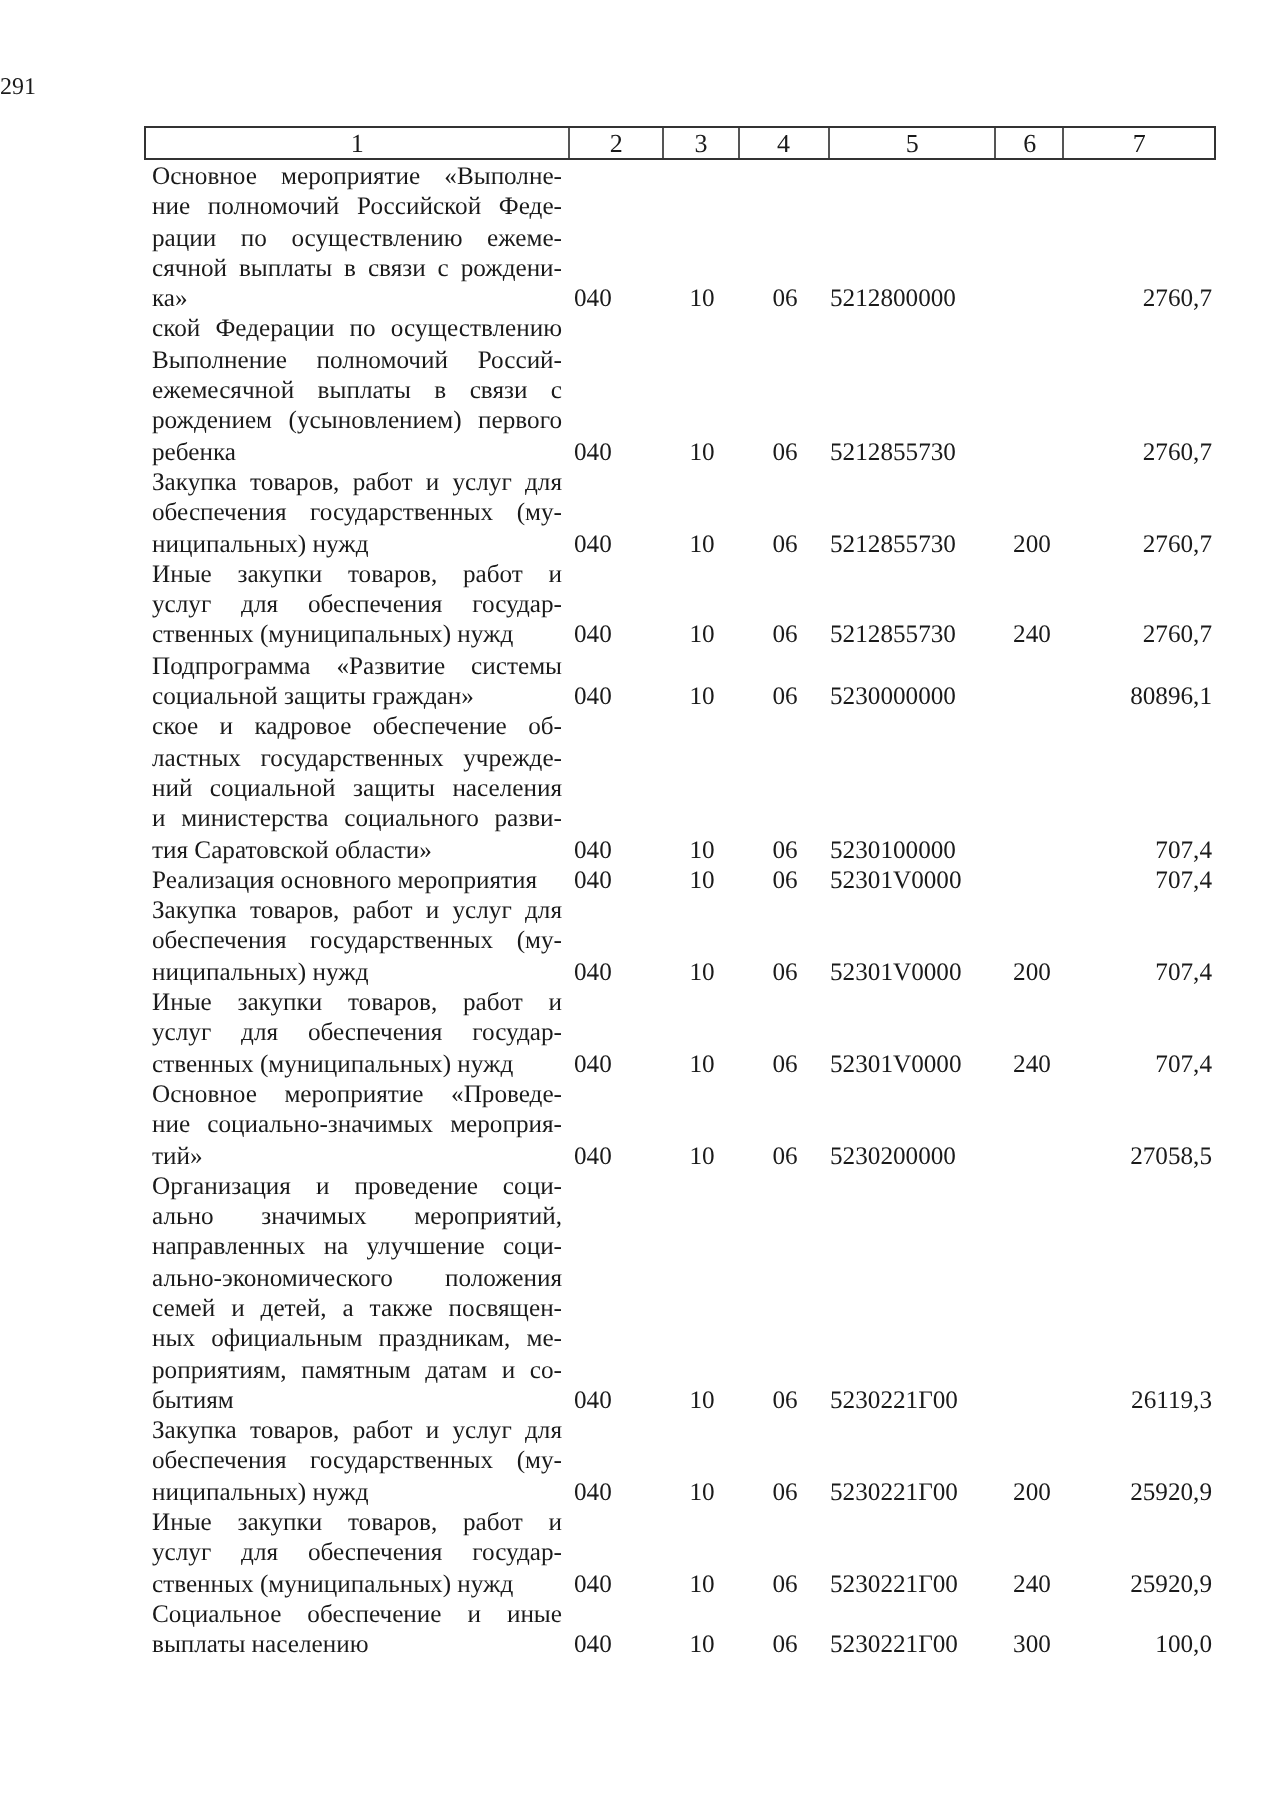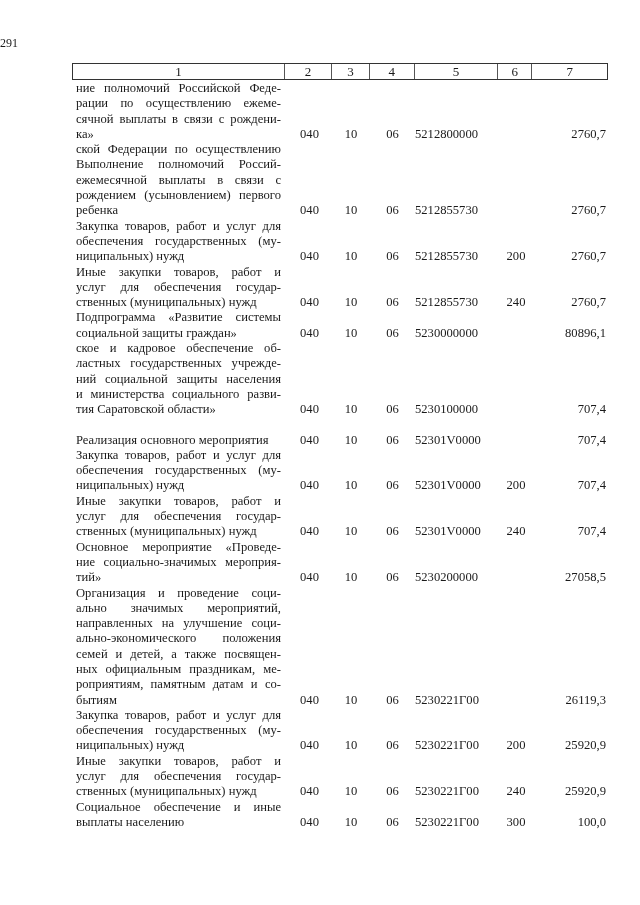--- a/index.html
+++ b/index.html
@@ -33,26 +33,26 @@
   .body {
     position: absolute; top: 81px; left: 76px; width: 532px;
     font-size: 12.6px; line-height: 15.3px;
   }
   .row { display: flex; align-items: flex-end; }
   .row .desc {
     width: 209px; text-align: justify; padding-right: 4px; box-sizing: border-box;
     hyphens: manual;
   }
   .row .v { box-sizing: border-box; white-space: nowrap; }
-  .row .v2 { width: 47px; text-align: center; padding-left: 2px; }
+  .row .v2 { width: 47px; padding-left: 2px; }
   .row .v3 { width: 38px; text-align: center; }
   .row .v4 { width: 45px; text-align: center; }
   .row .v5 { width: 84px; text-align: left; }
   .row .v6 { width: 34px; text-align: center; }
-  .row .v7 { width: 75px; text-align: right; padding-right: 2px; margin-top: 15px; }
+  .row .v7 { width: 75px; text-align: right; padding-right: 2px; }
   .desc .ln { display: block; text-align: justify; text-align-last: justify; }
   .desc .ln.last { text-align-last: left; }
 </style>
 </head>
 <body>
 
 <div class="page-number">291</div>
 
 <div class="header-row">
   <div class="hc c1">1</div>
@@ -60,20 +60,21 @@
   <div class="hc c3">3</div>
   <div class="hc c4">4</div>
   <div class="hc c5">5</div>
   <div class="hc c6">6</div>
   <div class="hc c7">7</div>
 </div>
 
 <div class="body" id="table-body">
     <div class="row">
       <div class="desc">
+        <span class="ln">Основное мероприятие «Выполне-</span>
         <span class="ln">ние полномочий Российской Феде-</span>
         <span class="ln">рации по осуществлению ежеме-</span>
         <span class="ln">сячной выплаты в связи с рождени-</span>
         <span class="ln last">ка»</span>
       </div>
       <div class="v v2">040</div>
       <div class="v v3">10</div>
       <div class="v v4">06</div>
       <div class="v v5">5212800000</div>
       <div class="v v6"></div>

